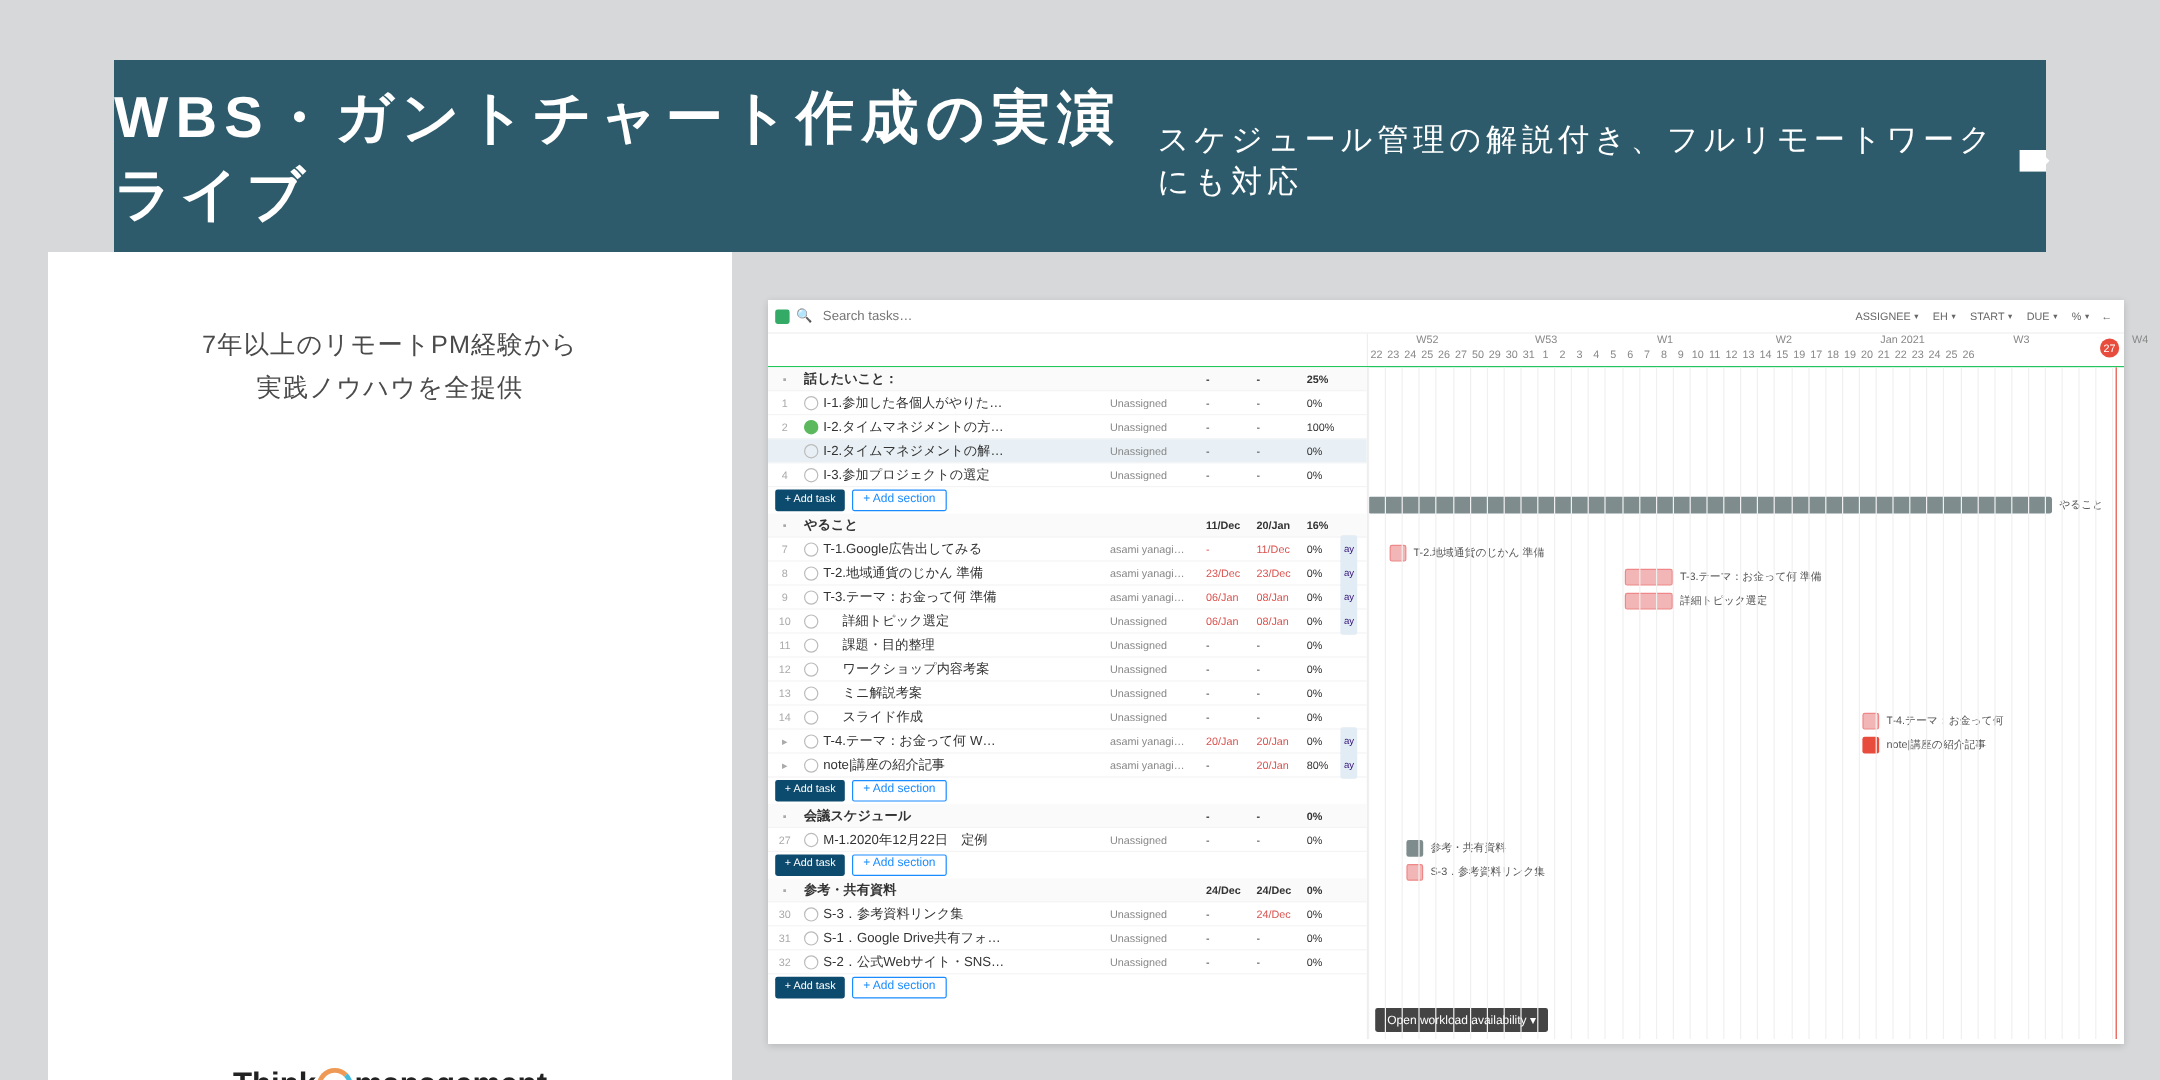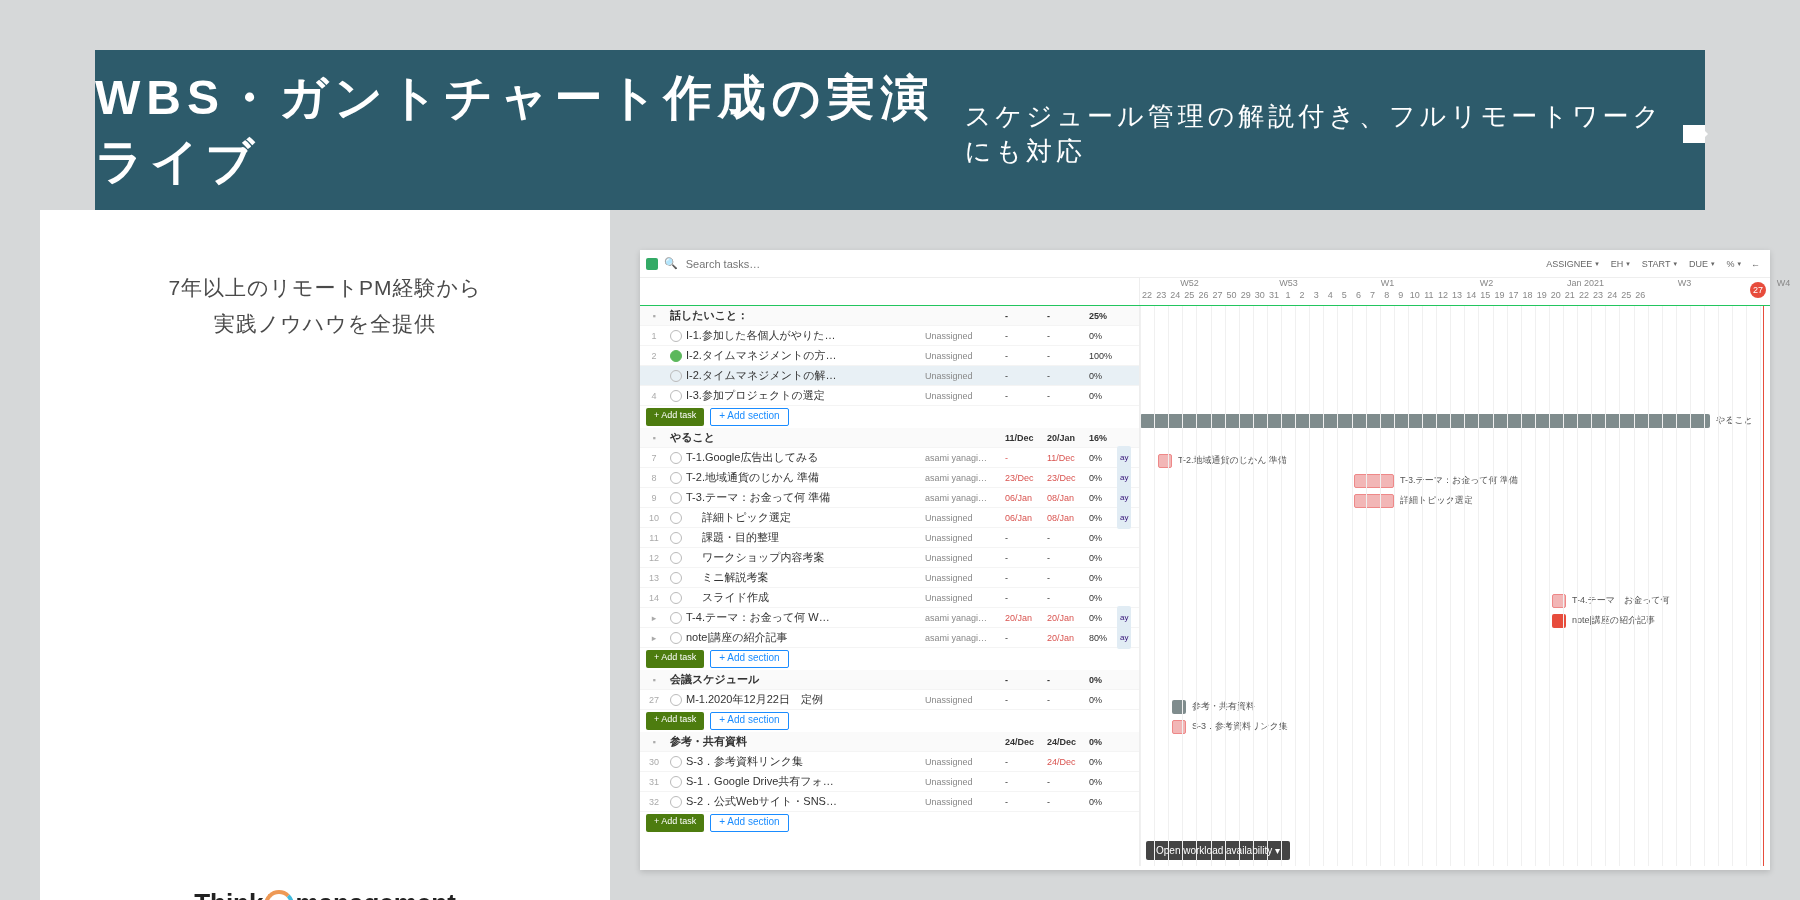--- a/index.html
+++ b/index.html
@@ -37,21 +37,21 @@
   .row .as{width:80px;font-size:9px;color:#888;overflow:hidden}
   .row .c{width:42px;font-size:9px;text-align:left}
   .row .c.red{color:#d9534f}
   .row .pc{width:28px;font-size:9px}
   .row .av{width:22px;font-size:8px}
   .row .av span{background:#e1ecf4;color:#317;border-radius:2px;padding:7px 3px}
   .row .chk{width:12px;height:12px;border:1px solid #bbb;border-radius:50%}
   .row .chk.done{background:#5cb85c;border-color:#5cb85c}
   .row .indent{width:16px}
   .btns{height:22px;padding:2px 6px;display:flex;gap:6px}
-  .btn-add{background:#4d7c0f;color:#fff;font-size:9px;padding:2px 8px;border-radius:2px}
+  .btn-add{background:#0c4a6e;color:#fff;font-size:9px;padding:2px 8px;border-radius:2px}
   .btn-sec{border:1px solid #1a8cff;color:#1a8cff;font-size:10px;padding:1px 8px;border-radius:2px}
   .gantt{flex:1;position:relative;overflow:hidden}
   .vline{position:absolute;top:0;bottom:0;width:1px;background:#f0f0f0}
   .today-line{position:absolute;top:0;bottom:0;right:6px;width:1px;background:#e74c3c}
   .bar{position:absolute;height:14px;border-radius:2px}
   .bar.grey{background:#7f8c8d}
   .bar.pink{background:#f2b6b6;border:1px solid #e88}
   .bar.red{background:#e74c3c}
   .bar-lbl{position:absolute;font-size:9px;color:#555;white-space:nowrap}
   .workload{position:absolute;bottom:6px;left:6px;background:#444;color:#fff;font-size:10px;padding:4px 10px;border-radius:2px}

